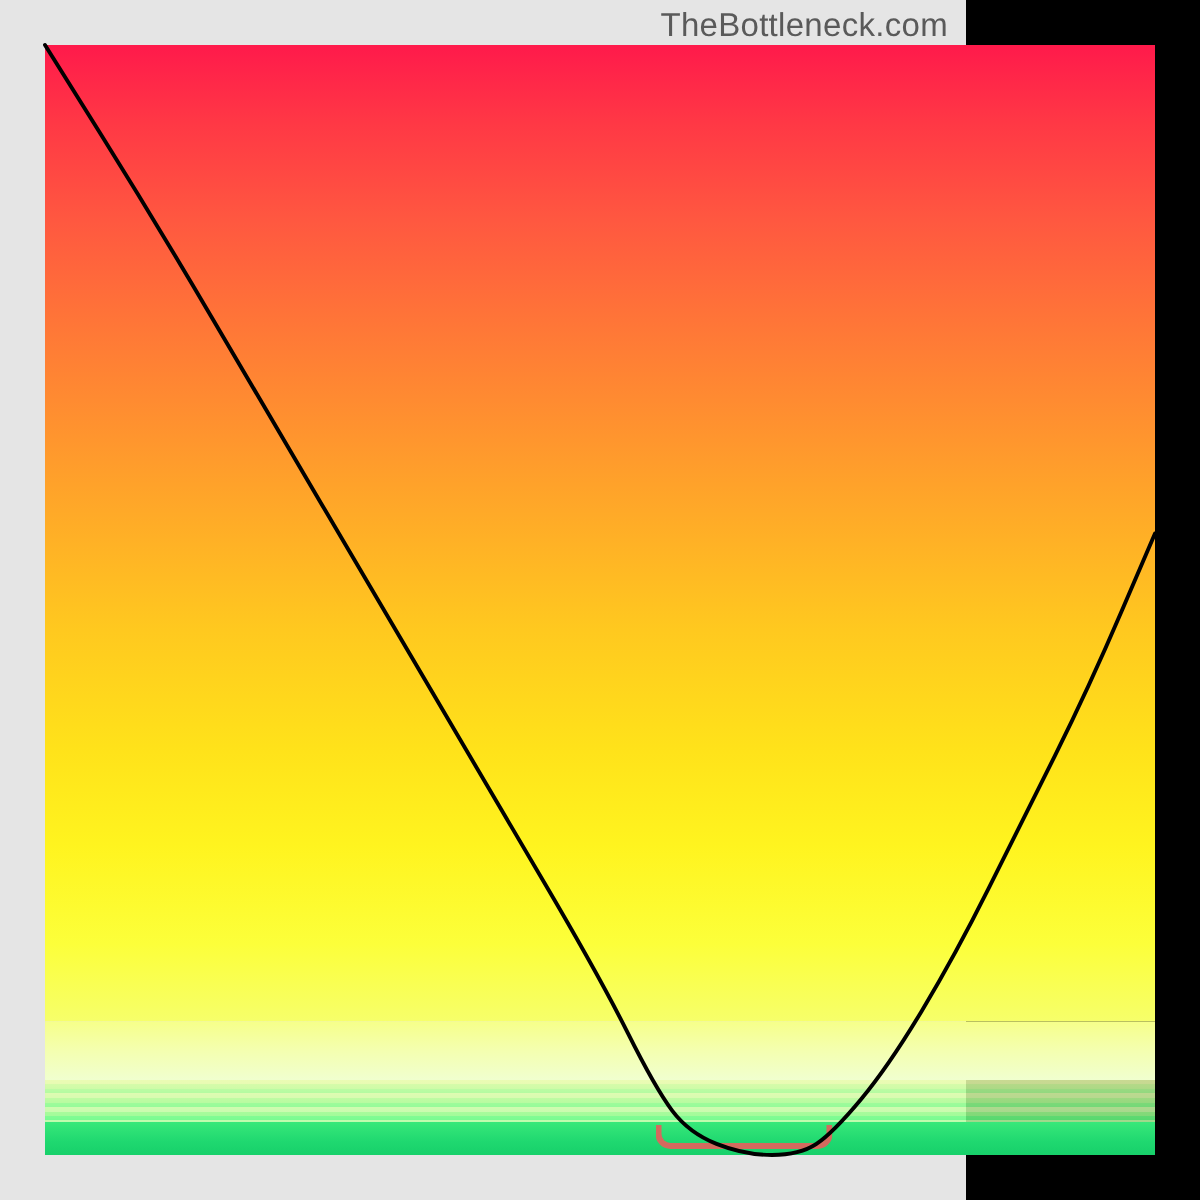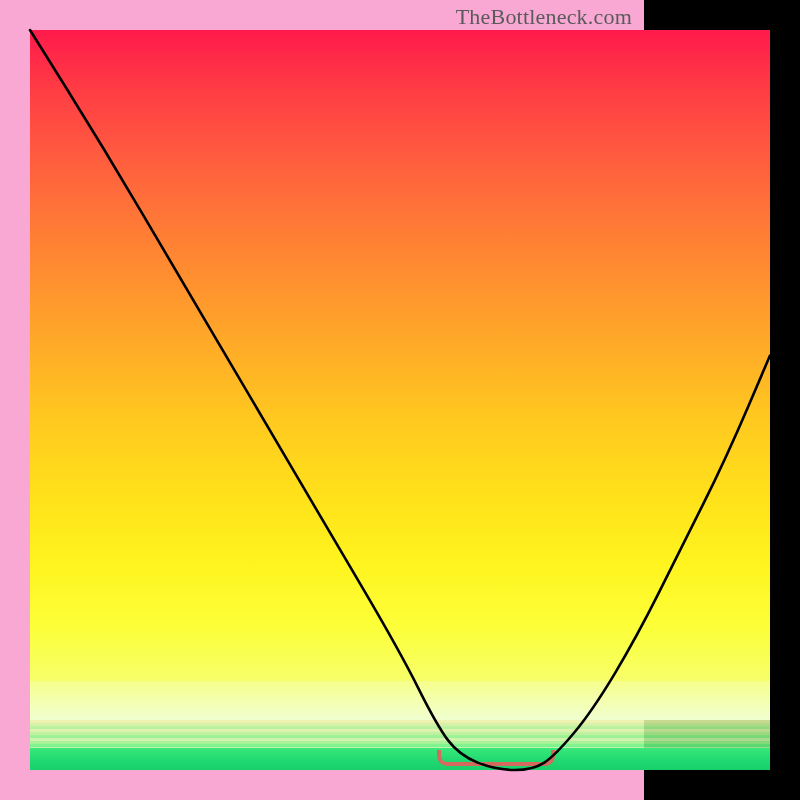--- a/index.html
+++ b/index.html
@@ -8,22 +8,21 @@
     width: 800px;
     height: 800px;
     background: #000;
     overflow: hidden;
     font-family: Arial, Helvetica, sans-serif;
   }
   .frame {
     position: relative;
     width: 644px;
     height: 800px;
-    background: #f9a8d4;
-    font-family: Liberation Serif, serif;
+    background: #e5e5e5;
   }
   .watermark {
     position: absolute;
     top: 4px;
     right: 12px;
     color: #5a5a5a;
     font-size: 22px;
     font-weight: 400;
     letter-spacing: 0.2px;
     user-select: none;

